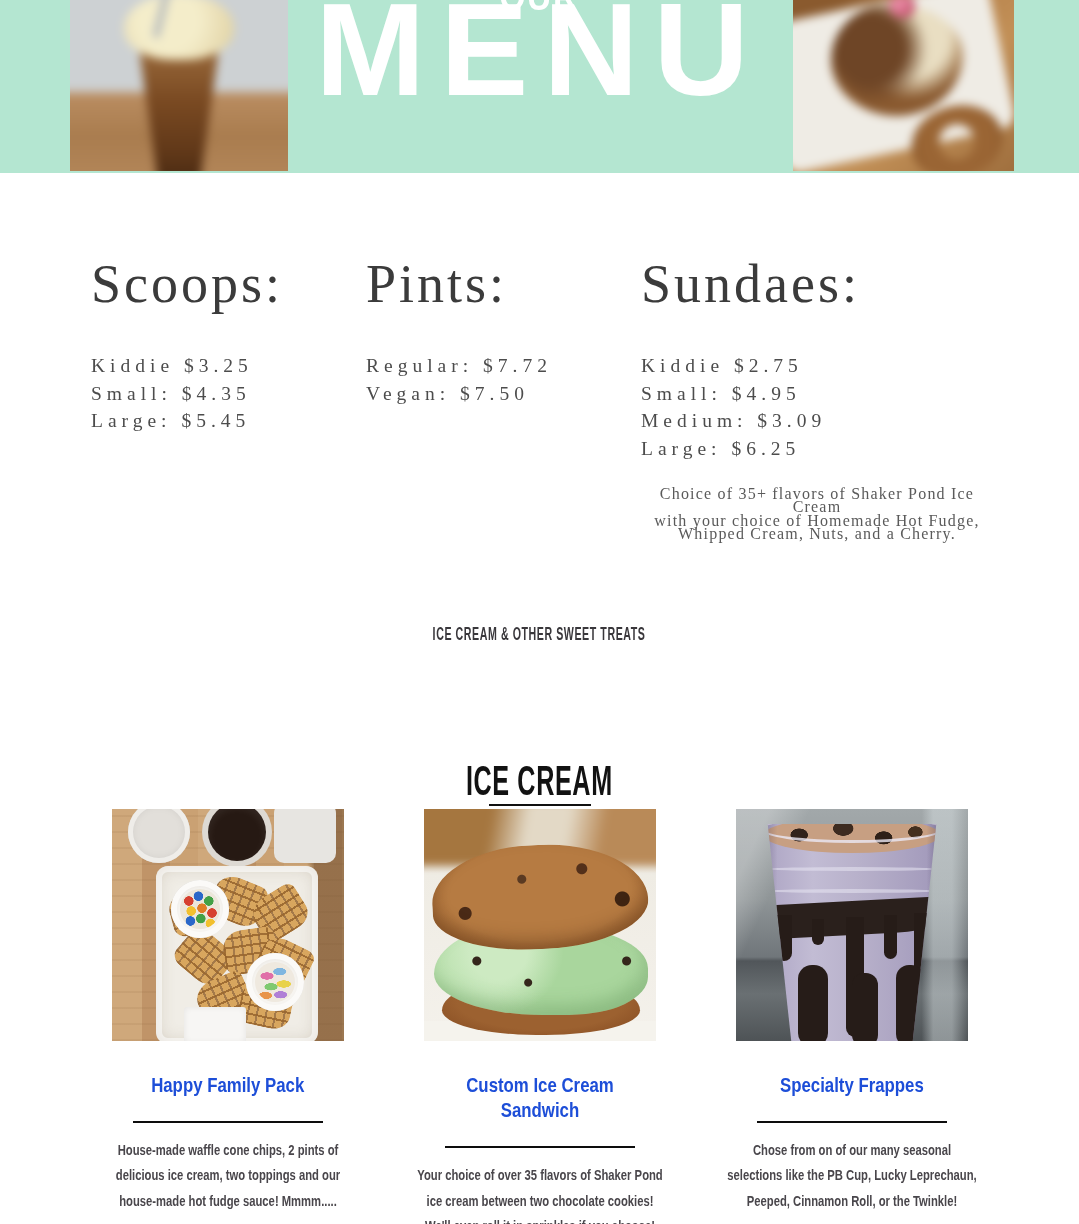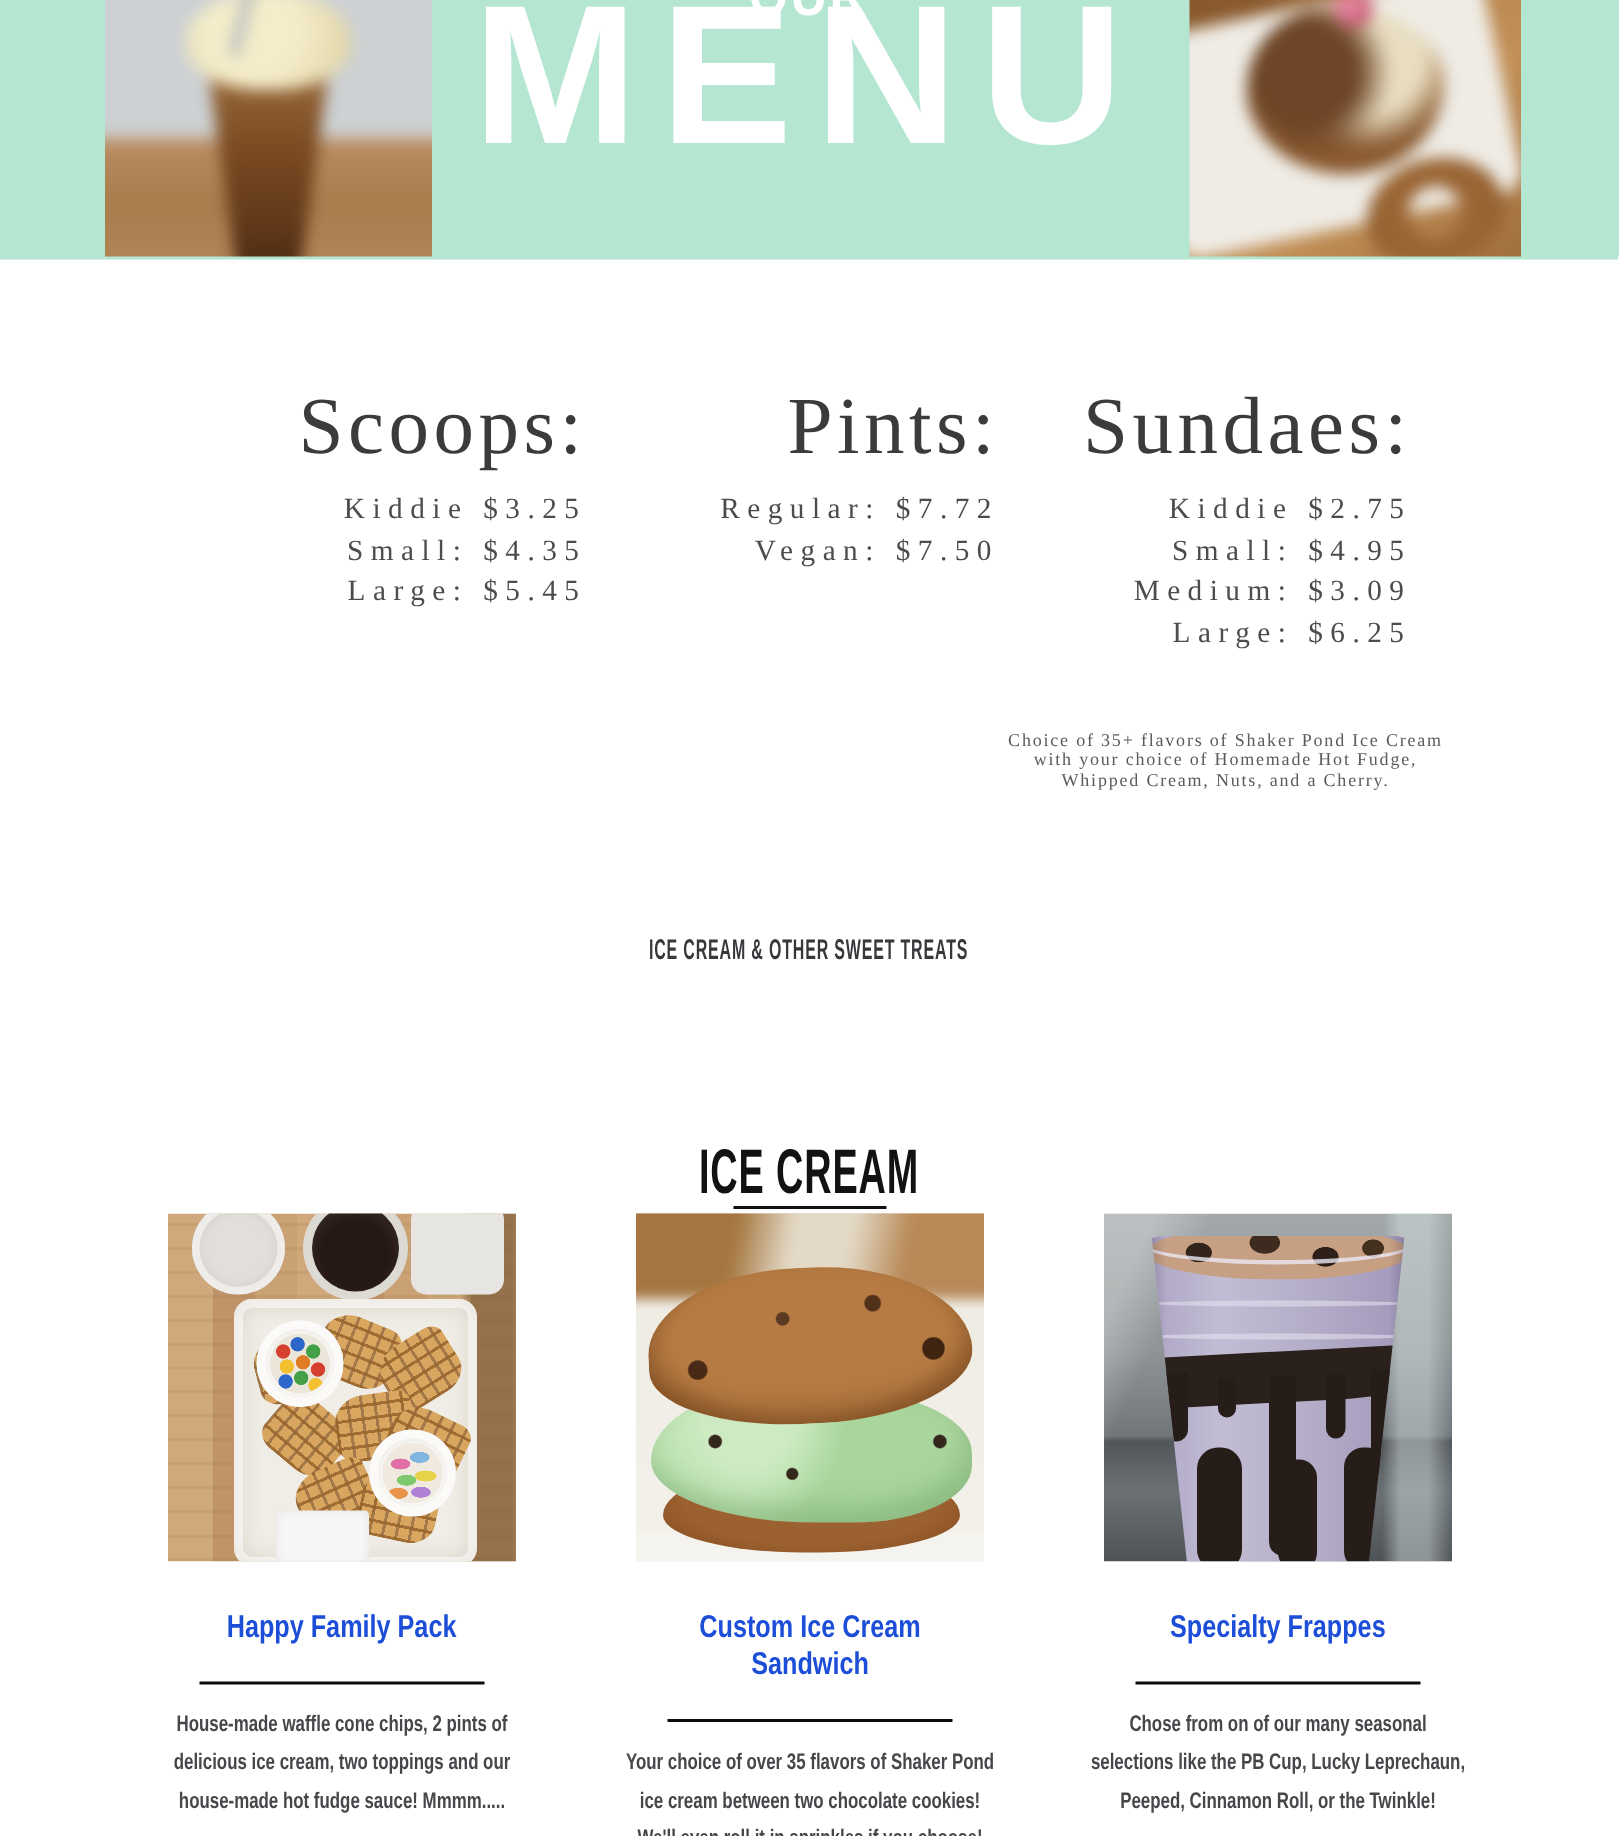--- a/index.html
+++ b/index.html
@@ -20,26 +20,26 @@
   .pl-straw { position:absolute; left:88px; top:-10px; width:7px; height:48px; background:#b9bdbe; transform:rotate(14deg); }
   .pr-bg { position:absolute; inset:-12px; background:linear-gradient(140deg,#8a5a2e 0 16%,#b5804a 35%,#c29057 60%,#9a6a3a 100%); }
   .pr-plate { position:absolute; left:-24px; top:2px; width:235px; height:150px; background:#efece5; transform:rotate(-12deg); border-radius:16px; }
   .pr-dessert { position:absolute; left:38px; top:4px; width:132px; height:112px; border-radius:45% 55% 50% 50%/50% 45% 55% 50%;
     background:radial-gradient(circle at 30% 40%,#6e4526 0 30%,transparent 50%),radial-gradient(circle at 60% 30%,#e9dec2 0 35%,transparent 55%),radial-gradient(circle at 55% 65%,#8a5a30 0 45%,#a5713d 70%); }
   .pr-cherry { position:absolute; left:96px; top:-6px; width:26px; height:24px; border-radius:50%; background:radial-gradient(circle at 35% 35%,#e586a0 0 30%,#c04a66 70%,#a23350 100%); }
   .pr-waffle { position:absolute; left:118px; top:106px; width:92px; height:72px; border-radius:50%; transform:rotate(-15deg);
     background:radial-gradient(circle at 50% 50%,transparent 0 28%,#9a6534 33% 62%,#7f4e24 100%); }
 
   
-  .menu-col { position:absolute; top:255px; width:300px; text-align:right; }
+  .menu-col { position:absolute; top:255px; width:300px; text-align:left; }
   .menu-col h2 { margin:0; font-family:"Liberation Serif", serif; font-weight:normal; font-size:54px; line-height:1.1; letter-spacing:3px; color:#3b3b3b; }
-  .menu-items { margin-top:12px; font-family:"Liberation Serif", serif; font-size:19.5px; letter-spacing:5px; line-height:27.4px; color:#4c4c4c; }
+  .menu-items { margin-top:38px; font-family:"Liberation Serif", serif; font-size:19.5px; letter-spacing:5px; line-height:27.4px; color:#4c4c4c; }
   .col-1 { left:91px; } .col-2 { left:366px; } .col-3 { left:641px; }
   .sundae-note { position:absolute; left:653px; top:487px; width:328px; text-align:center; font-family:"Liberation Serif", serif;
-    font-size:12px; letter-spacing:1.2px; line-height:13.4px; color:#5a5a5a; white-space:pre-line; }
+    font-size:16px; letter-spacing:1.2px; line-height:13.4px; color:#5a5a5a; white-space:pre-line; }
 
   
   .treats-label { position:absolute; top:624px; left:0; width:100%; text-align:center; font-size:19px; font-weight:bold; color:#39373b; line-height:1; }
   .treats-label span { display:inline-block; transform:scaleX(.56); letter-spacing:1px; }
   .ice-cream-title { position:absolute; top:732px; left:0; width:100%; text-align:center; font-size:42px; font-weight:bold; color:#121212; line-height:1; }
   .ice-cream-title span { display:inline-block; transform:scaleX(.6); letter-spacing:1px; }
   .title-divider { position:absolute; top:804px; left:489px; width:102px; height:2px; background:#111; }
 
   
   .card { position:absolute; top:809px; width:280px; text-align:center; }

